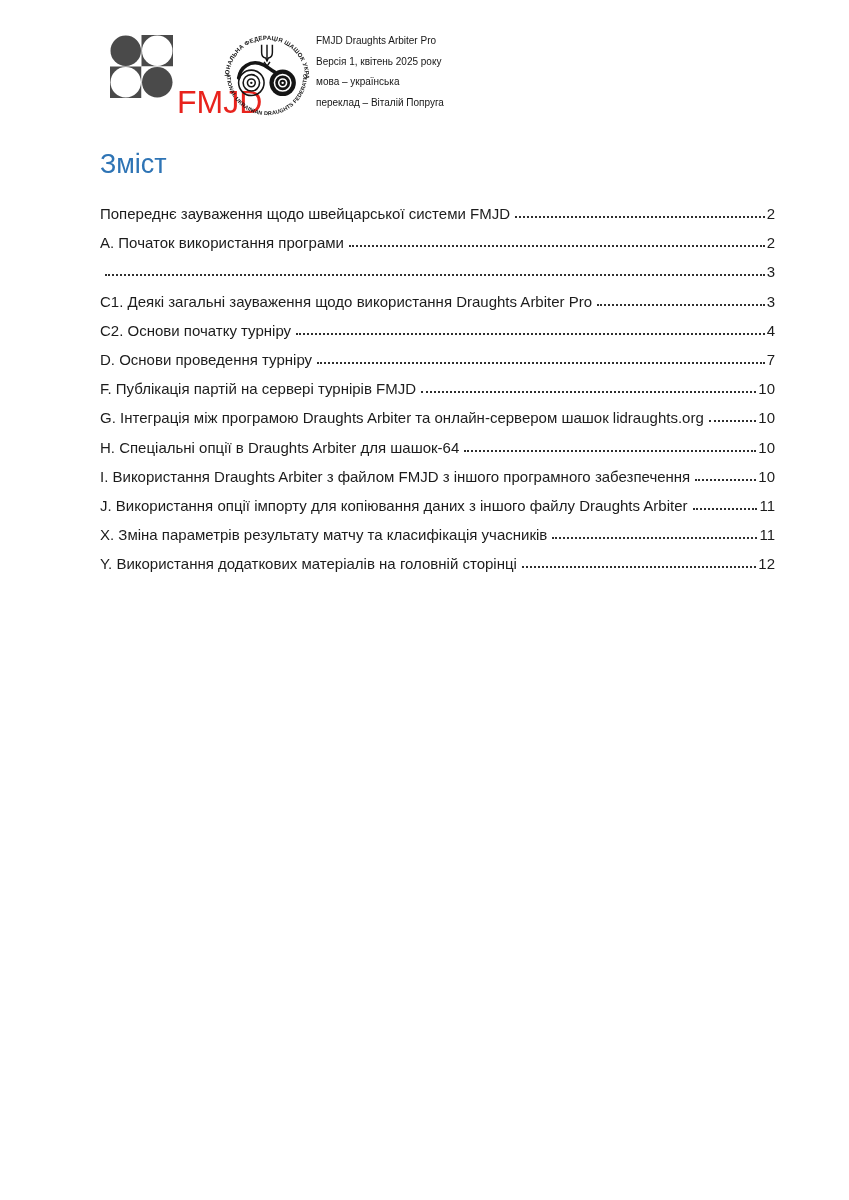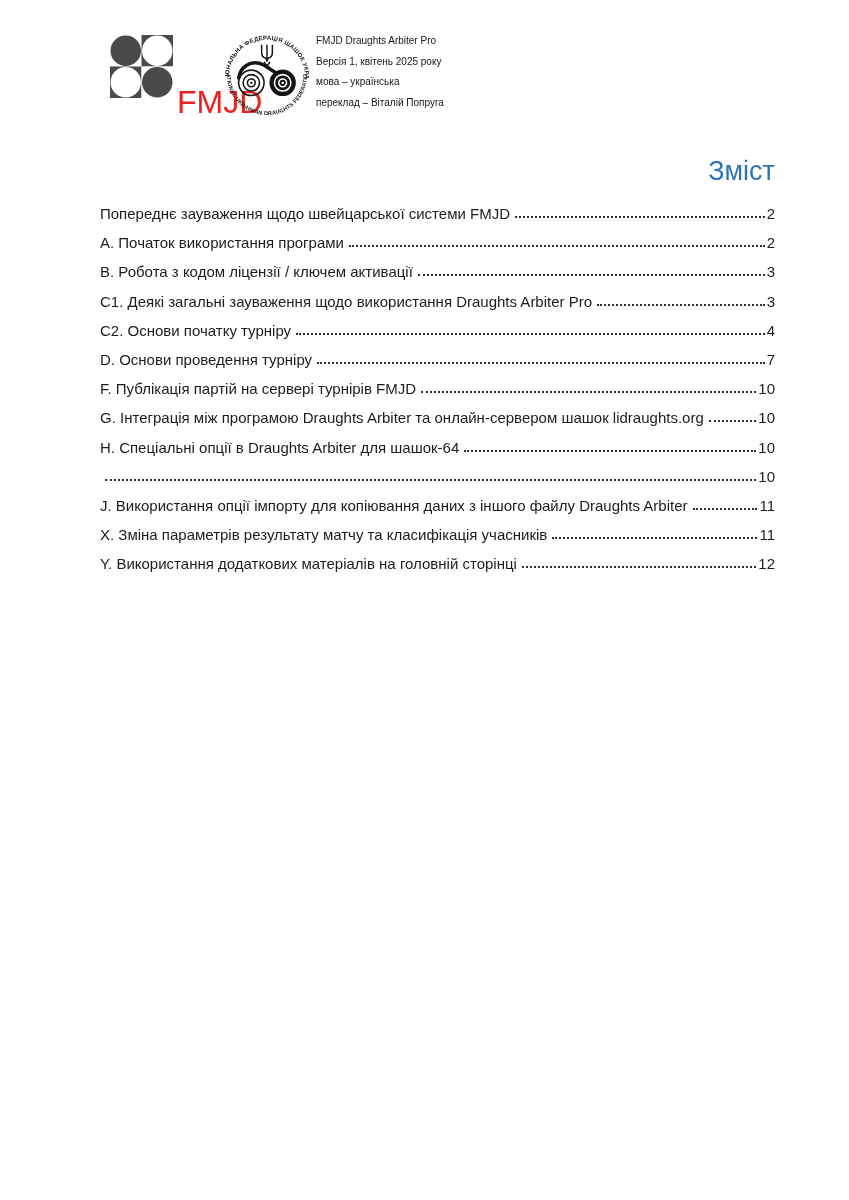--- a/index.html
+++ b/index.html
@@ -29,22 +29,22 @@
     color:var(--fmjd-red);
     font-family:"Liberation Sans",sans-serif;
   }
   .fed-logo{position:absolute;left:221px;top:29px;}
   .header-info{
     position:absolute;left:316px;top:31px;
     font-size:10px;line-height:20.5px;color:#161616;
   }
   
   .toc-heading{
-    position:absolute;top:156px;left:100px;width:675px;
-    text-align:right;
+    position:absolute;top:149px;left:100px;width:675px;
+    text-align:left;
     font-size:27px;font-weight:400;
     color:var(--heading-blue);
   }
   
   .toc{
     position:absolute;top:199px;left:100px;width:675px;
   }
   .toc-row{
     display:flex;align-items:baseline;
     height:29.2px;padding-top:6px;
@@ -127,21 +127,20 @@
     <span class="toc-label">Попереднє зауваження щодо швейцарської системи FMJD</span>
     <span class="toc-dots"></span>
     <span class="toc-page">2</span>
   </div>
       <div class="toc-row">
     <span class="toc-label">A. Початок використання програми</span>
     <span class="toc-dots"></span>
     <span class="toc-page">2</span>
   </div>
       <div class="toc-row">
-    <span class="toc-label">B. Робота з кодом ліцензії / ключем активації</span>
     <span class="toc-dots"></span>
     <span class="toc-page">3</span>
   </div>
       <div class="toc-row">
     <span class="toc-label">C1. Деякі загальні зауваження щодо використання Draughts Arbiter Pro</span>
     <span class="toc-dots"></span>
     <span class="toc-page">3</span>
   </div>
       <div class="toc-row">
     <span class="toc-label">C2. Основи початку турніру</span>
@@ -162,20 +161,21 @@
     <span class="toc-label">G. Інтеграція між програмою Draughts Arbiter та онлайн-сервером шашок lidraughts.org</span>
     <span class="toc-dots"></span>
     <span class="toc-page">10</span>
   </div>
       <div class="toc-row">
     <span class="toc-label">H. Спеціальні опції в Draughts Arbiter для шашок-64</span>
     <span class="toc-dots"></span>
     <span class="toc-page">10</span>
   </div>
       <div class="toc-row">
+    <span class="toc-label">I. Використання Draughts Arbiter з файлом FMJD з іншого програмного забезпечення</span>
     <span class="toc-dots"></span>
     <span class="toc-page">10</span>
   </div>
       <div class="toc-row">
     <span class="toc-label">J. Використання опції імпорту для копіювання даних з іншого файлу Draughts Arbiter</span>
     <span class="toc-dots"></span>
     <span class="toc-page">11</span>
   </div>
       <div class="toc-row">
     <span class="toc-label">X. Зміна параметрів результату матчу та класифікація учасників</span>

